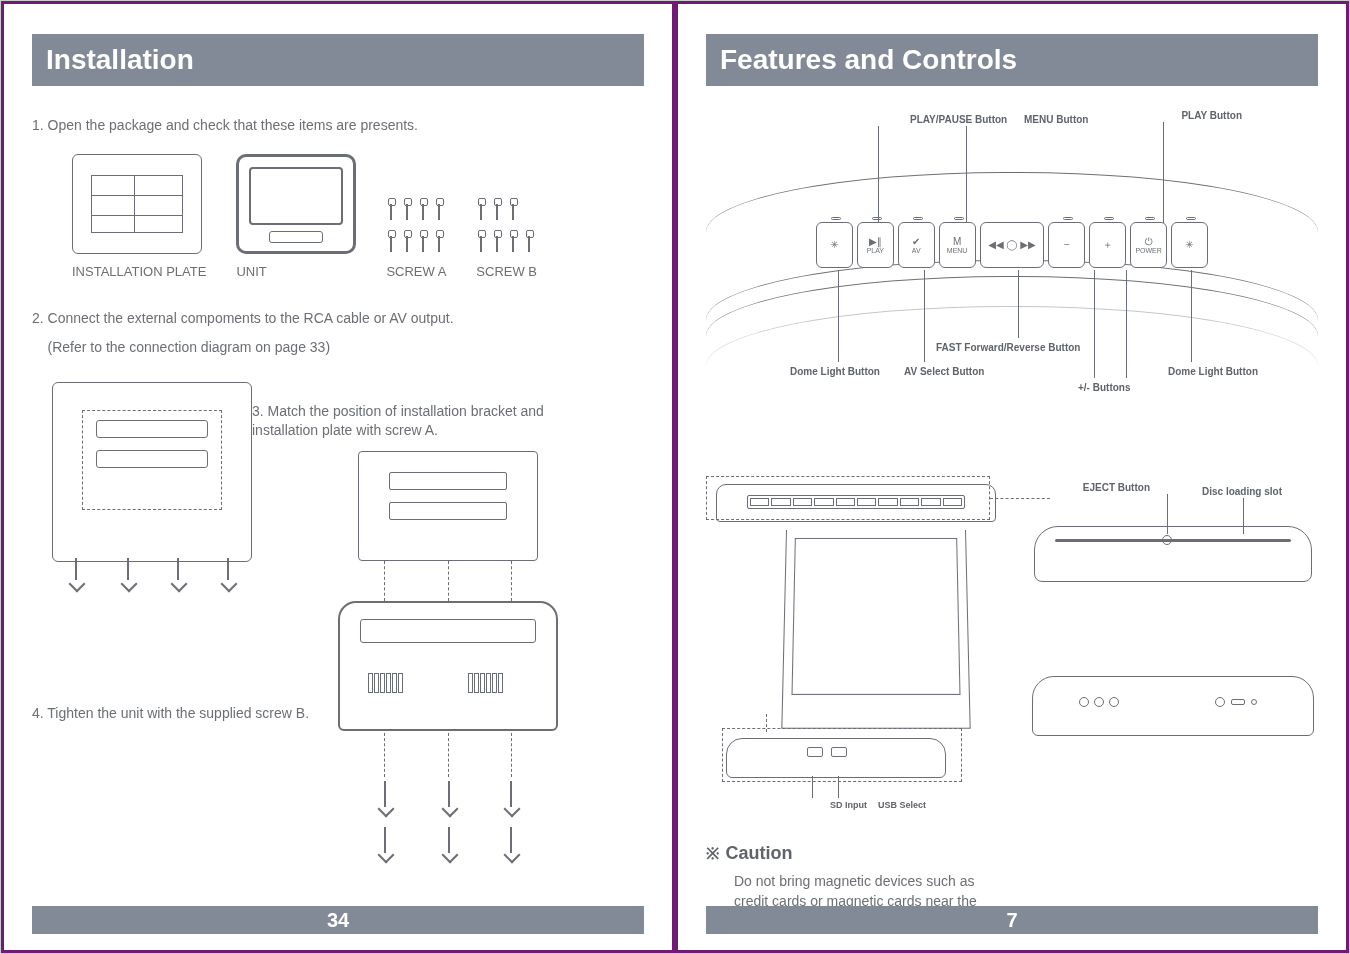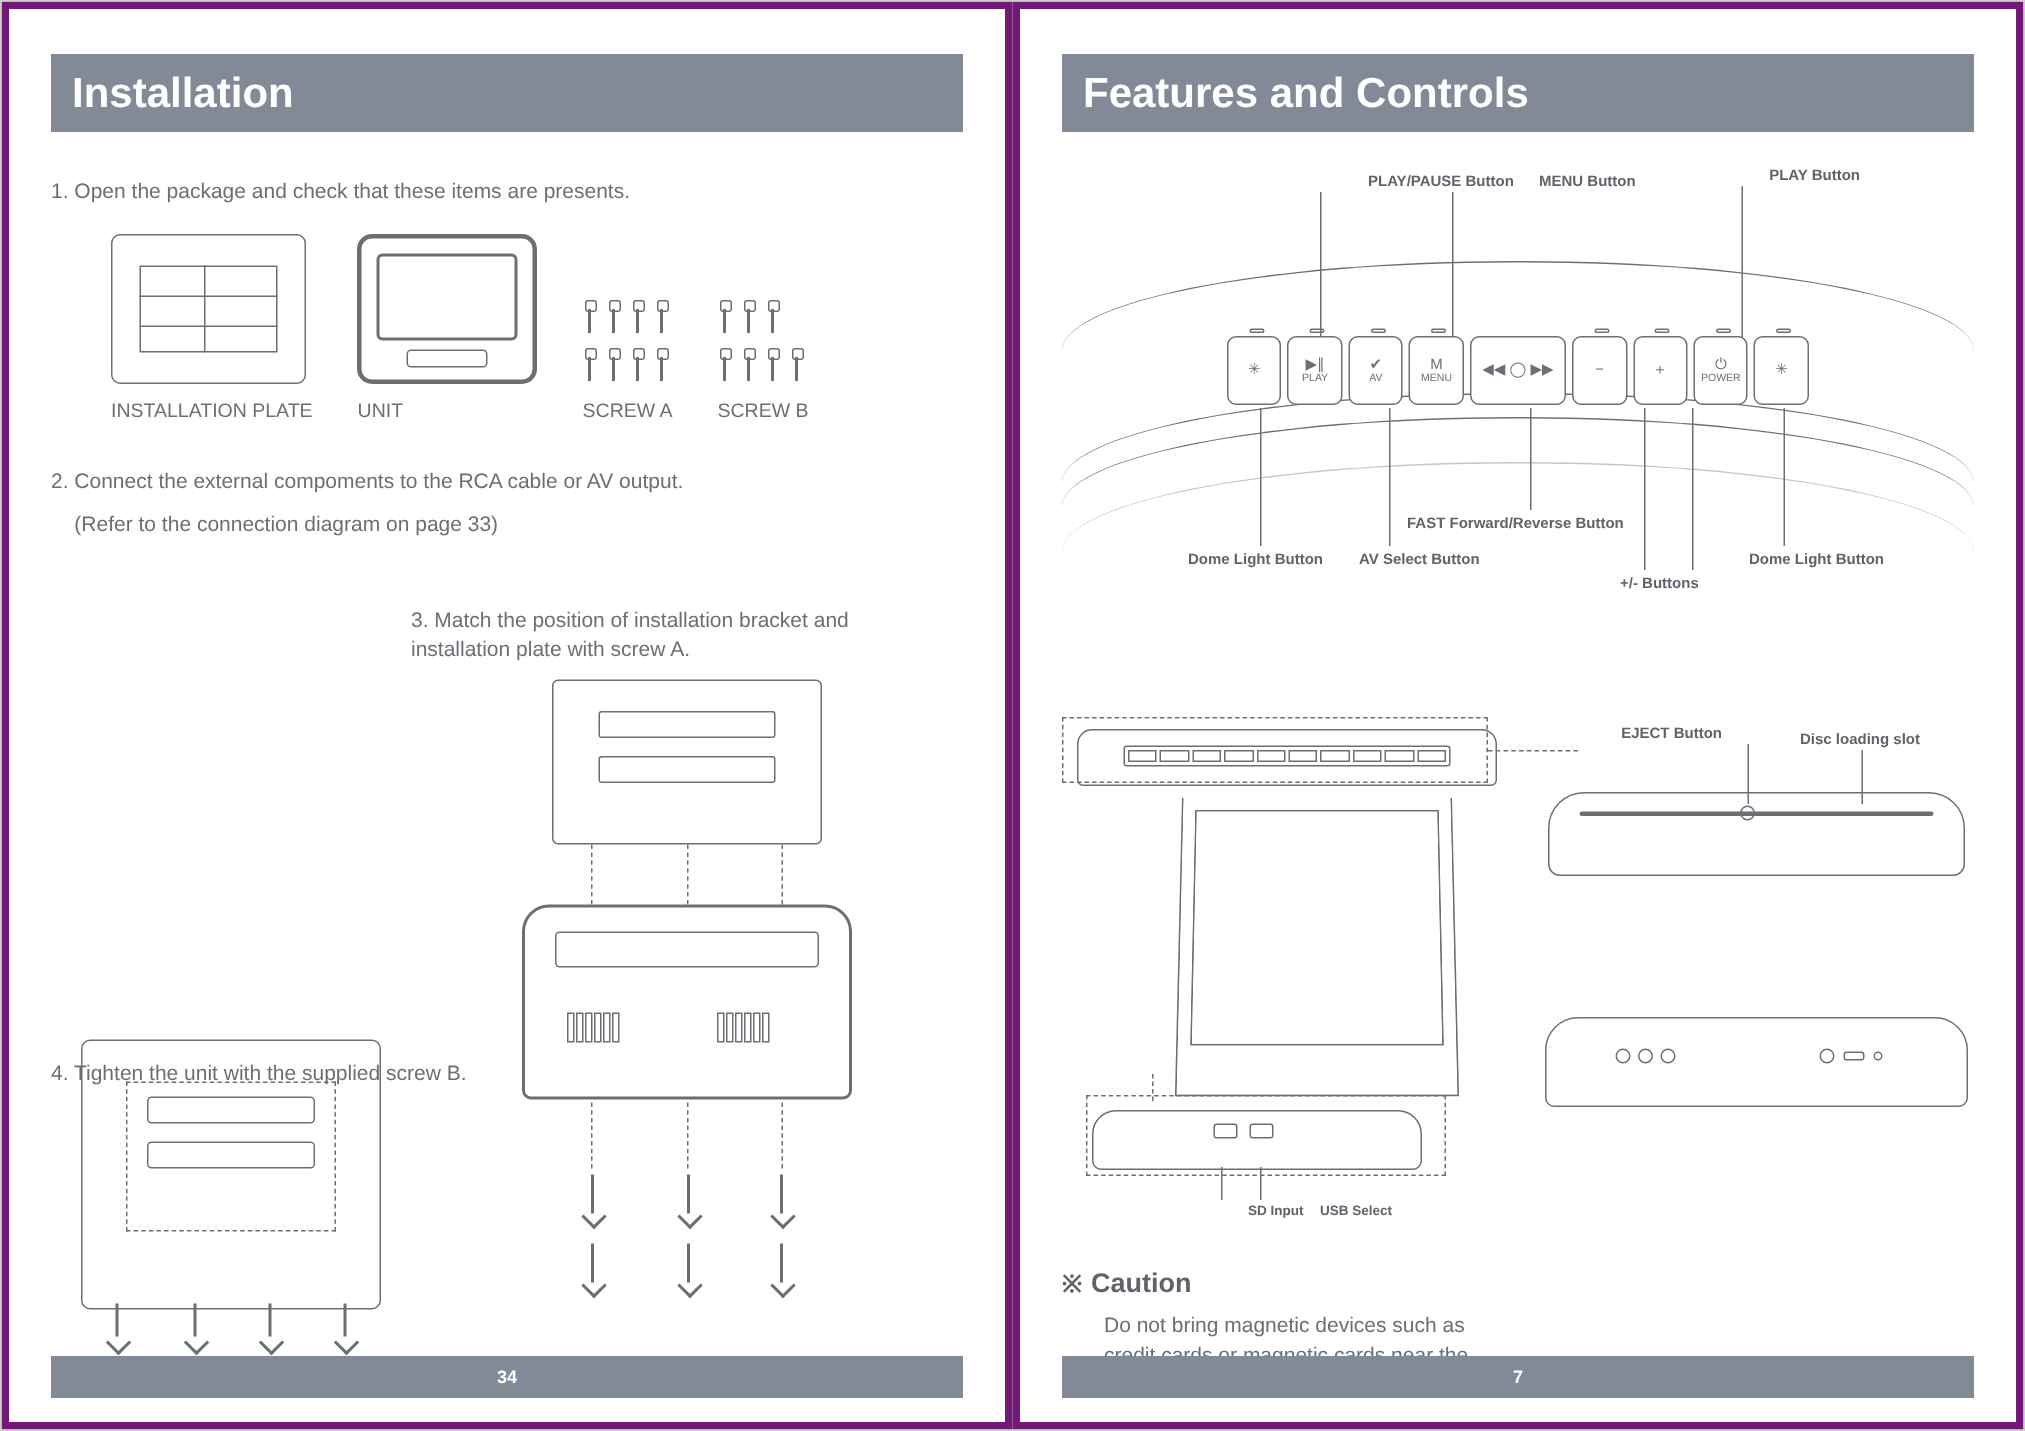--- a/index.html
+++ b/index.html
@@ -9,21 +9,21 @@
     width: 1350px;
     height: 954px;
     display: flex;
     border: 1px solid #ccc;
     position: relative;
     color: #6b6f75;
   }
   .page {
     width: 50%;
     height: 100%;
-    border: 5px solid #701a75;
+    border: 3px solid #701a75;
     padding: 30px 28px 0 28px;
     position: relative;
   }
   .title-bar {
     background: #838a97;
     color: #fff;
     font-size: 28px;
     font-weight: bold;
     padding: 10px 14px;
     margin-bottom: 30px;
@@ -61,21 +61,21 @@
   .unit { width: 120px; height: 100px; border-width: 3px; border-radius: 10px; }
   .unit::before { content:""; position:absolute; left:10px; right:10px; top:10px; bottom:26px; border:2px solid #6b6f75; border-radius:4px; }
   .unit::after { content:""; position:absolute; left:30px; right:30px; bottom:8px; height:10px; border:1.5px solid #6b6f75; border-radius:3px; }
 
   .screw-group { display:flex; flex-direction:column; gap:8px; }
   .screw-row { display:flex; gap:6px; }
   .screw { width:10px; height:24px; position:relative; }
   .screw::before { content:""; position:absolute; left:2px; top:0; width:6px; height:6px; border:1.2px solid #6b6f75; border-radius:2px; }
   .screw::after { content:""; position:absolute; left:4px; top:6px; width:2px; height:16px; background:#6b6f75; }
 
-  .step3-diagram-wrap { display:flex; gap:20px; margin-top:10px;align-items:flex-end; }
+  .step3-diagram-wrap { display:flex; margin-top:10px; }
   .bracket-diag { width: 200px; height: 180px; position:relative; }
   .bracket-diag .outer { position:absolute; inset:0; border:1.5px solid #6b6f75; border-radius:6px; }
   .bracket-diag .inner { position:absolute; left:30px; right:30px; top:28px; bottom:52px; border:1.5px dashed #6b6f75; }
   .bracket-diag .slot { position:absolute; border:1.5px solid #6b6f75; height:18px; border-radius:3px; }
   .bracket-diag .s1 { left:44px; right:44px; top:38px; }
   .bracket-diag .s2 { left:44px; right:44px; top:68px; }
   .bracket-diag .arrow { position:absolute; width:12px; height:30px; bottom:-26px; }
   .bracket-diag .arrow::before { content:""; position:absolute; left:5px; top:0; width:2px; height:22px; background:#6b6f75; }
   .bracket-diag .arrow::after { content:""; position:absolute; left:1px; top:20px; width:10px; height:10px; border-left:2px solid #6b6f75; border-bottom:2px solid #6b6f75; transform:rotate(-45deg); }
   .a-left{left:18px;} .a-mid1{left:70px;} .a-mid2{left:120px;} .a-right{right:18px;}
@@ -91,21 +91,21 @@
   .assy-unit .grill span{display:inline-block;width:5px;height:20px;border:1px solid #6b6f75;margin-right:1px;}
   .dashed-conn { position:absolute; border-left:1.5px dashed #6b6f75; top:110px; height:40px; }
   .dc1{left:46px;} .dc2{left:110px;} .dc3{right:46px;}
   .assy-arrow { position:absolute; width:14px; height:34px; }
   .assy-arrow::before{content:"";position:absolute;left:6px;top:0;width:2px;height:26px;background:#6b6f75;}
   .assy-arrow::after{content:"";position:absolute;left:2px;top:22px;width:10px;height:10px;border-left:2px solid #6b6f75;border-bottom:2px solid #6b6f75;transform:rotate(-45deg);}
   .assy-dash { position:absolute; border-left:1.5px dashed #6b6f75; }
 
   .page-num-bar {
     position:absolute; left:28px; right:28px; bottom:16px; height:28px; background:#838a97; color:#fff;
-    display:flex; align-items:center; justify-content:center; font-weight:bold; font-size:12px;
+    display:flex; align-items:center; justify-content:center; font-weight:bold; font-size:20px;
   }
 
   
   .control-panel {
     position:relative; height:300px; margin:60px 0 30px;
   }
   .cp-outline { position:absolute; inset:20px 0 30px 0; }
   .cp-arc { position:absolute; left:0; right:0; border-top:1.5px solid #6b6f75; border-radius:300px 300px 0 0 / 60px 60px 0 0; height:60px; }
   .cp-arc.a1{top:6px;} .cp-arc.a2{top:94px;} .cp-arc.a3{top:110px;} .cp-arc.a4{top:140px; border-top-color:#c2c6cc;}
   .btn-strip { position:absolute; left:110px; right:110px; top:76px; height:46px; display:flex; gap:4px; }

